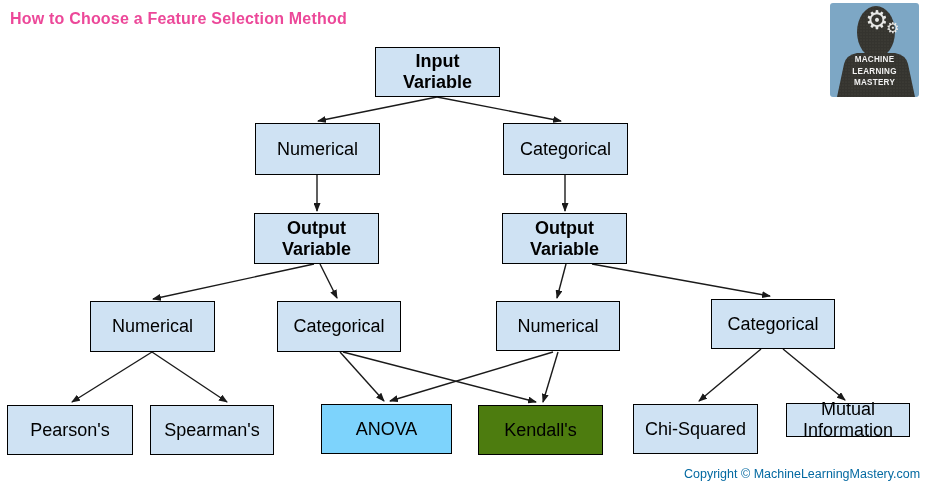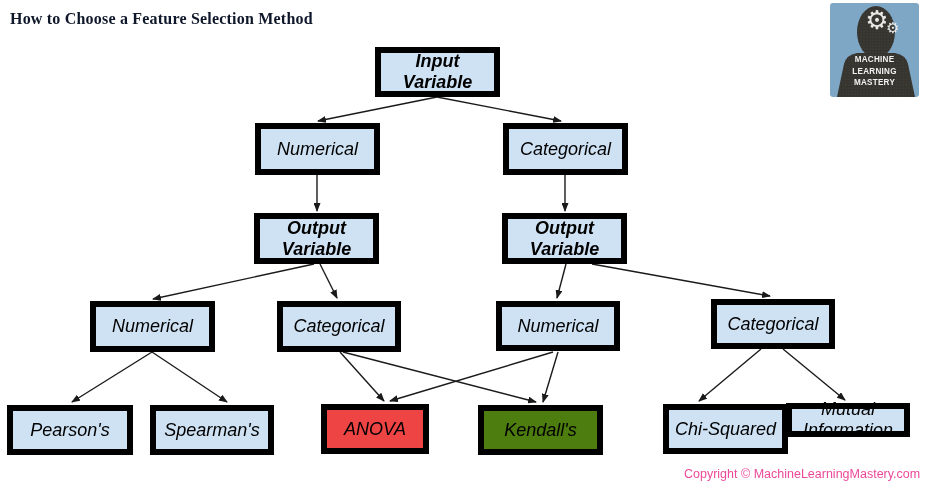--- a/index.html
+++ b/index.html
@@ -2,28 +2,28 @@
 <html><head>
 <meta charset="utf-8">
 <style>
   html,body{margin:0;padding:0;background:#ffffff;}
   .stage{
     position:relative;width:931px;height:486px;background:#ffffff;overflow:hidden;
     font-family:"Liberation Sans",sans-serif;color:#000;
   }
   .page-title{
     position:absolute;left:10px;top:10px;margin:0;
-    font-size:16px;font-weight:bold;letter-spacing:.2px;color:#0f172a;font-family:Liberation Serif, serif;
+    font-size:16px;font-weight:bold;letter-spacing:.2px;color:#ec4899;
   }
   
   .node{
     position:absolute;box-sizing:border-box;
-    border:6px solid #15803d;
+    border:1px solid #15803d;
     display:flex;flex-direction:column;align-items:center;justify-content:center;
-    font-size:18px;line-height:1.16;text-align:center;font-style:italic;
+    font-size:18px;line-height:1.16;text-align:center;
   }
   .node.bold{font-weight:bold;}
   .edges{position:absolute;left:0;top:0;}
   
   .logo{
     position:absolute;left:830px;top:3px;width:89px;height:94px;
     border-radius:3px;overflow:hidden;
   }
   .logo svg{position:absolute;left:0;top:0;}
   .logo-text{
@@ -31,21 +31,21 @@
     color:#f2f2f2;font-weight:bold;font-size:9px;line-height:1.3;
     letter-spacing:.3px;transform:scaleX(.9);
   }
   
   .watermark{
     position:absolute;left:713px;top:454px;
     font-size:17px;color:#b5b5b5;white-space:nowrap;
   }
   .copyright{
     position:absolute;left:684px;top:467px;
-    font-size:12.5px;color:#ec4899;white-space:nowrap;
+    font-size:12.5px;color:#0369a1;white-space:nowrap;
   }
 </style>
 </head>
 <body>
 
 <div class="stage">
 
   <h1 class="page-title">How to Choose a Feature Selection Method</h1>
 
   <div class="logo">
@@ -123,27 +123,27 @@
       </div>
       <div class="node" style="left: 711px; top: 299px; width: 124px; height: 50px; background: rgb(207, 226, 243); border-color: rgb(0, 0, 0);">
         <div>Categorical</div>
       </div>
       <div class="node" style="left: 7px; top: 405px; width: 126px; height: 50px; background: rgb(207, 226, 243); border-color: rgb(0, 0, 0);">
         <div>Pearson's</div>
       </div>
       <div class="node" style="left: 150px; top: 405px; width: 124px; height: 50px; background: rgb(207, 226, 243); border-color: rgb(0, 0, 0);">
         <div>Spearman's</div>
       </div>
-      <div class="node" style="left: 321px; top: 404px; width: 108px; height: 50px; background: #ef4444; border-color: rgb(0, 0, 0);">
+      <div class="node" style="left: 321px; top: 404px; width: 131px; height: 50px; background: #7dd3fc; border-color: rgb(0, 0, 0);">
         <div>ANOVA</div>
       </div>
       <div class="node" style="left: 478px; top: 405px; width: 125px; height: 50px; background: #4d7c0f; border-color: rgb(0, 0, 0);">
         <div>Kendall's</div>
       </div>
-      <div class="node" style="left: 633px; top: 404px; width: 125px; height: 50px; background: rgb(207, 226, 243); border-color: rgb(0, 0, 0); margin-left: 30px;">
+      <div class="node" style="left: 633px; top: 404px; width: 125px; height: 50px; background: rgb(207, 226, 243); border-color: rgb(0, 0, 0);">
         <div>Chi-Squared</div>
       </div>
       <div class="node" style="left: 786px; top: 403px; width: 124px; height: 34px; background: rgb(207, 226, 243); border-color: rgb(0, 0, 0);">
         <div>Mutual</div>
         <div>Information</div>
       </div>
     </div>
 
   <div class="copyright">Copyright © MachineLearningMastery.com</div>
 

